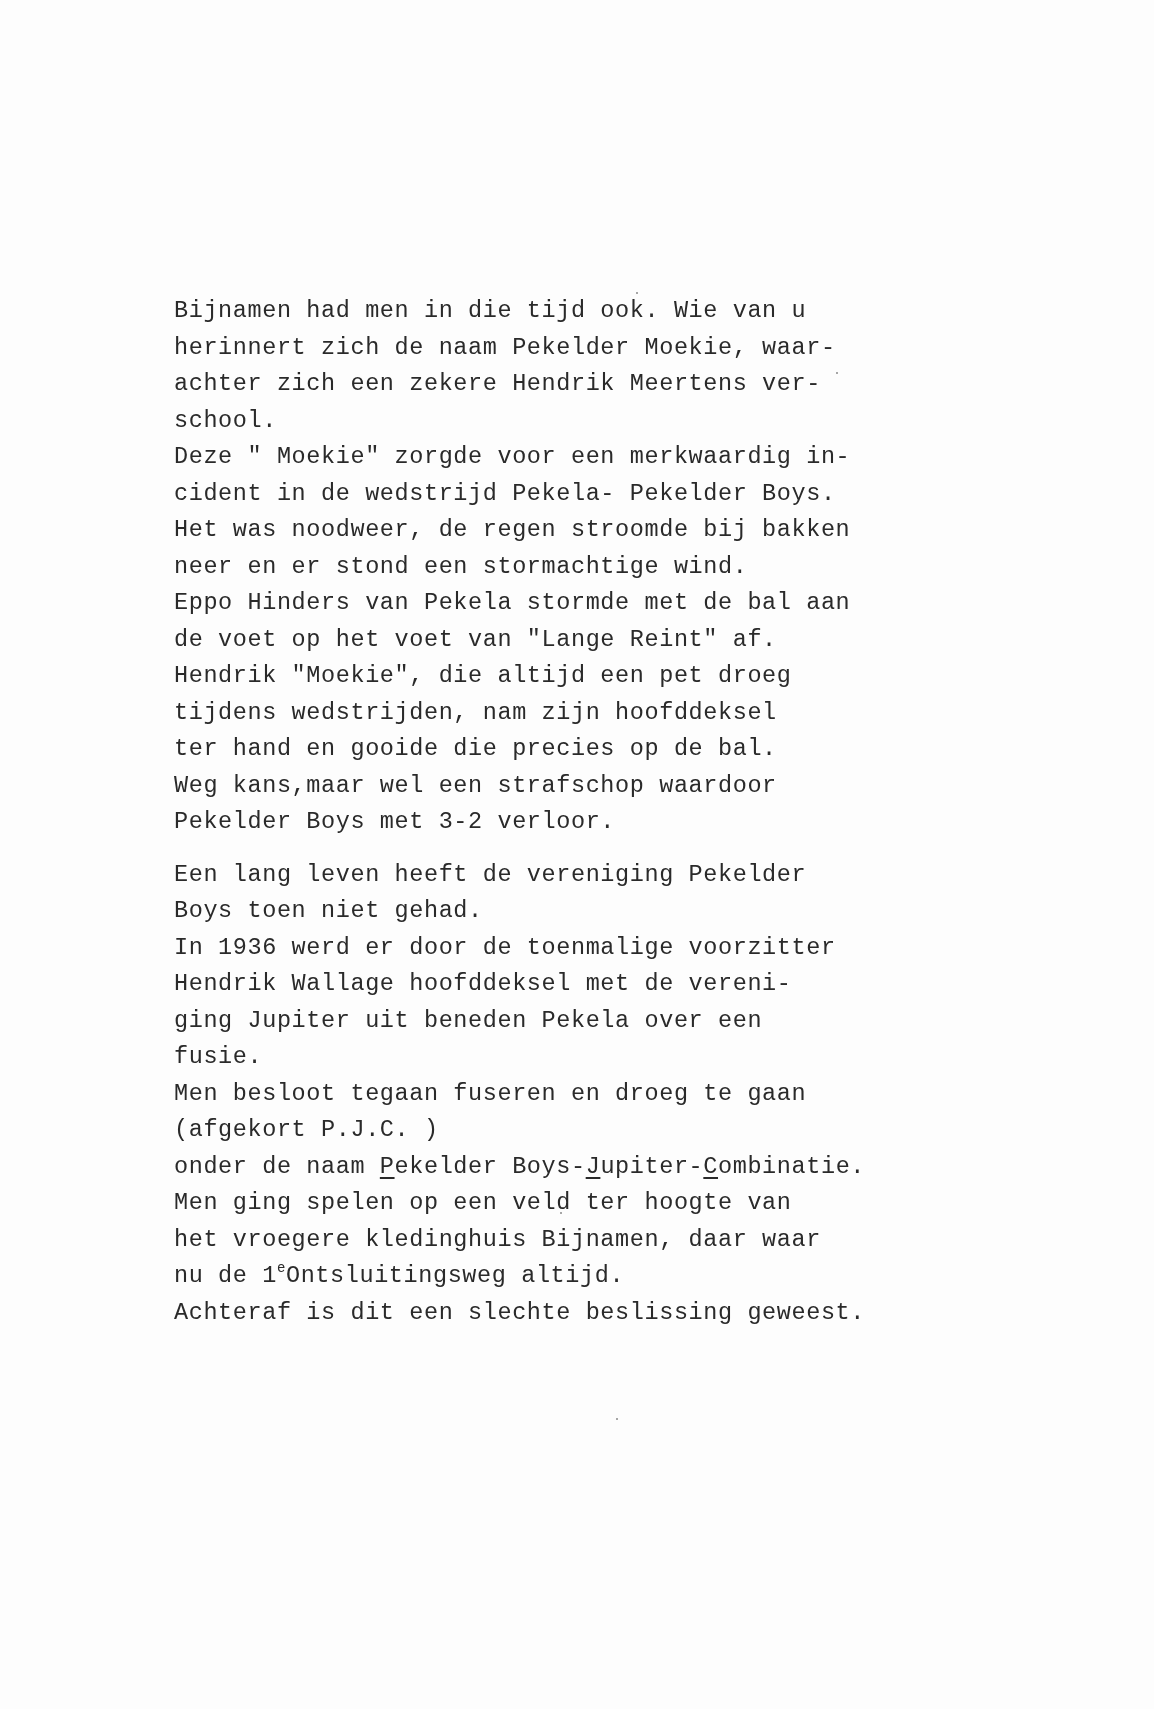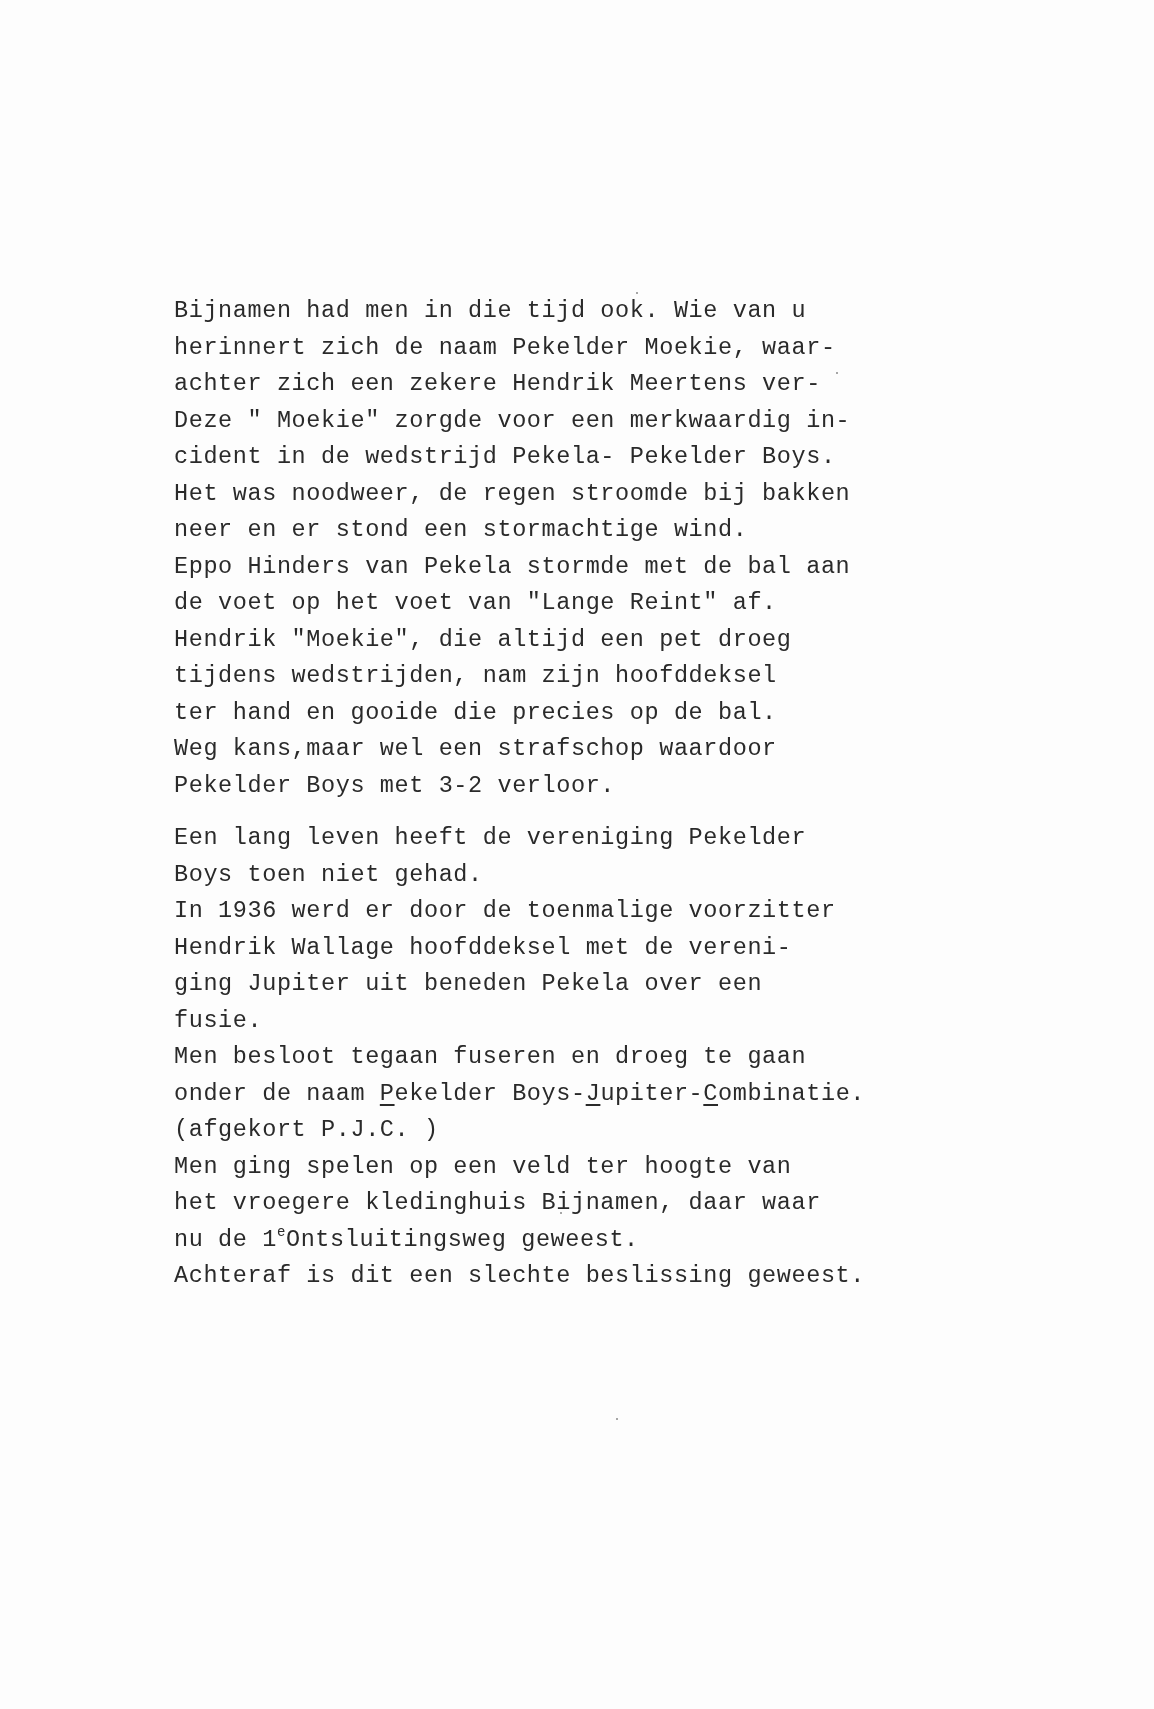--- a/index.html
+++ b/index.html
@@ -57,20 +57,21 @@
 </head>
 <body>
 
 <div class="page">
   <div class="text-block">
 
     <div>
       <div class="line">Bijnamen had men in die tijd ook. Wie van u</div>
       <div class="line">herinnert zich de naam Pekelder Moekie, waar-</div>
       <div class="line">achter zich een zekere Hendrik Meertens ver-</div>
+      <div class="line">school.</div>
       <div class="line">Deze " Moekie" zorgde voor een merkwaardig in-</div>
       <div class="line">cident in de wedstrijd Pekela- Pekelder Boys.</div>
       <div class="line">Het was noodweer, de regen stroomde bij bakken</div>
       <div class="line">neer en er stond een stormachtige wind.</div>
       <div class="line">Eppo Hinders van Pekela stormde met de bal aan</div>
       <div class="line">de voet op het voet van "Lange Reint" af.</div>
       <div class="line">Hendrik "Moekie", die altijd een pet droeg</div>
       <div class="line">tijdens wedstrijden, nam zijn hoofddeksel</div>
       <div class="line">ter hand en gooide die precies op de bal.</div>
       <div class="line">Weg kans,maar wel een strafschop waardoor</div>
@@ -81,27 +82,27 @@
 
     <div>
       <div class="line">Een lang leven heeft de vereniging Pekelder</div>
       <div class="line">Boys toen niet gehad.</div>
       <div class="line">In 1936 werd er door de toenmalige voorzitter</div>
       <div class="line">Hendrik Wallage hoofddeksel met de vereni-</div>
       <div class="line">ging Jupiter uit beneden Pekela over een</div>
       <div class="line">fusie.</div>
       <div class="line">Men besloot tegaan fuseren en droeg te gaan</div>
 
+      <div class="line">(afgekort P.J.C. )</div>
+
       <div class="line"><span>onder de naam </span><span class="u">P</span><span>ekelder Boys-</span><span class="u">J</span><span>upiter-</span><span class="u">C</span><span>ombinatie.</span></div>
-
-      <div class="line">(afgekort P.J.C. )</div>
       <div class="line">Men ging spelen op een veld ter hoogte van</div>
       <div class="line">het vroegere kledinghuis Bijnamen, daar waar</div>
 
-      <div class="line"><span>nu de 1</span><sup class="ord">e</sup><span>Ontsluitingsweg geweest.</span></div>
+      <div class="line"><span>nu de 1</span><sup class="ord">e</sup><span>Ontsluitingsweg altijd.</span></div>
 
       <div class="line">Achteraf is dit een slechte beslissing geweest.</div>
     </div>
   </div>
 
   <span class="speck" style="left:636px;top:292px;"></span>
   <span class="speck" style="left:836px;top:372px;"></span>
   <span class="speck" style="left:560px;top:1212px;"></span>
   <span class="speck" style="left:616px;top:1418px;"></span>
 </div>

